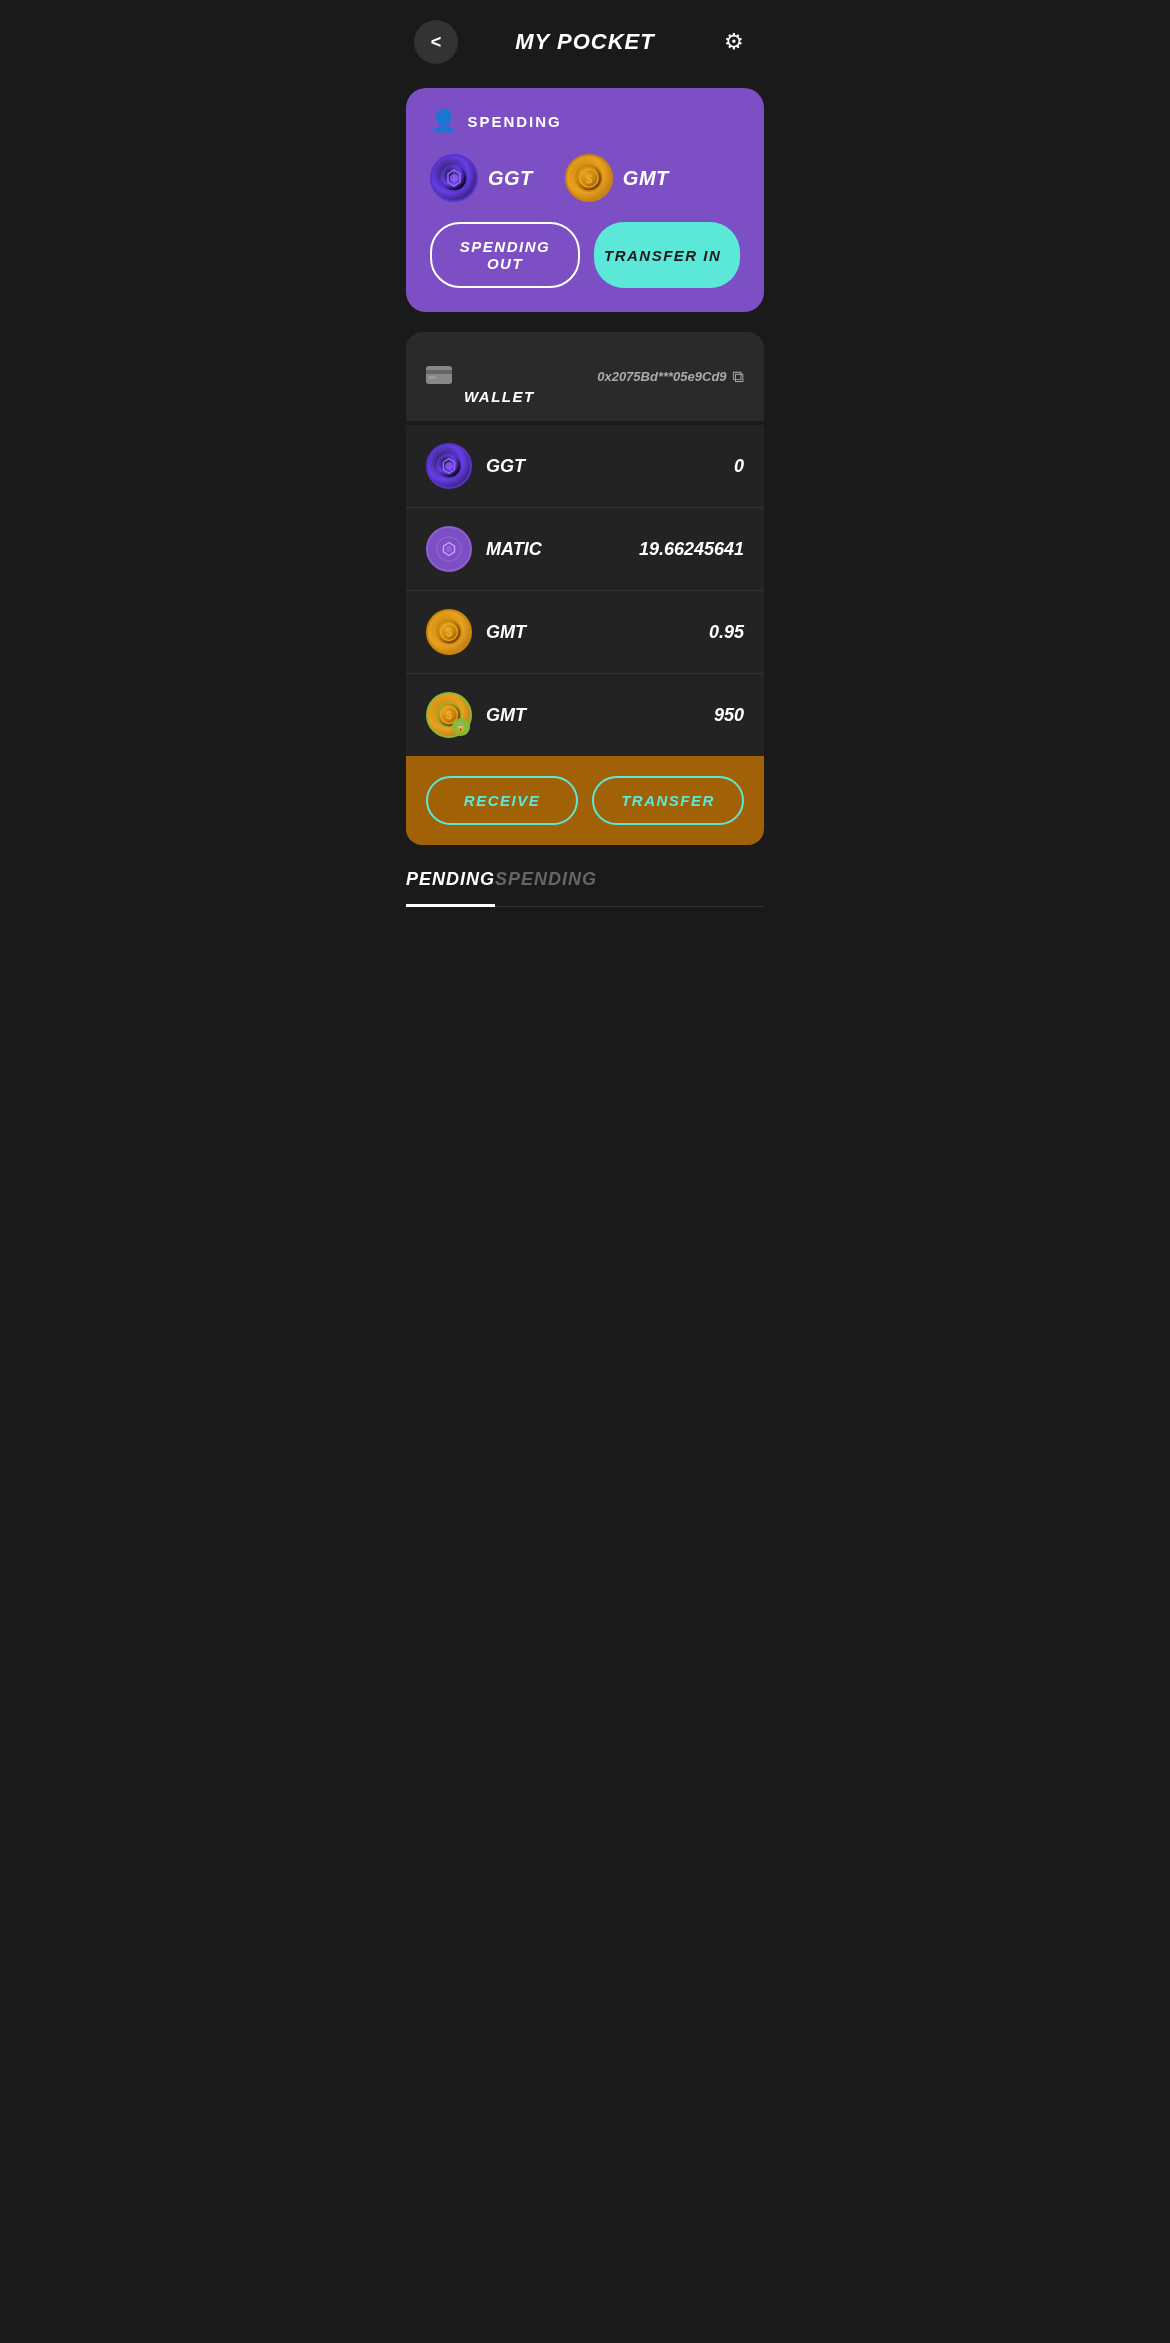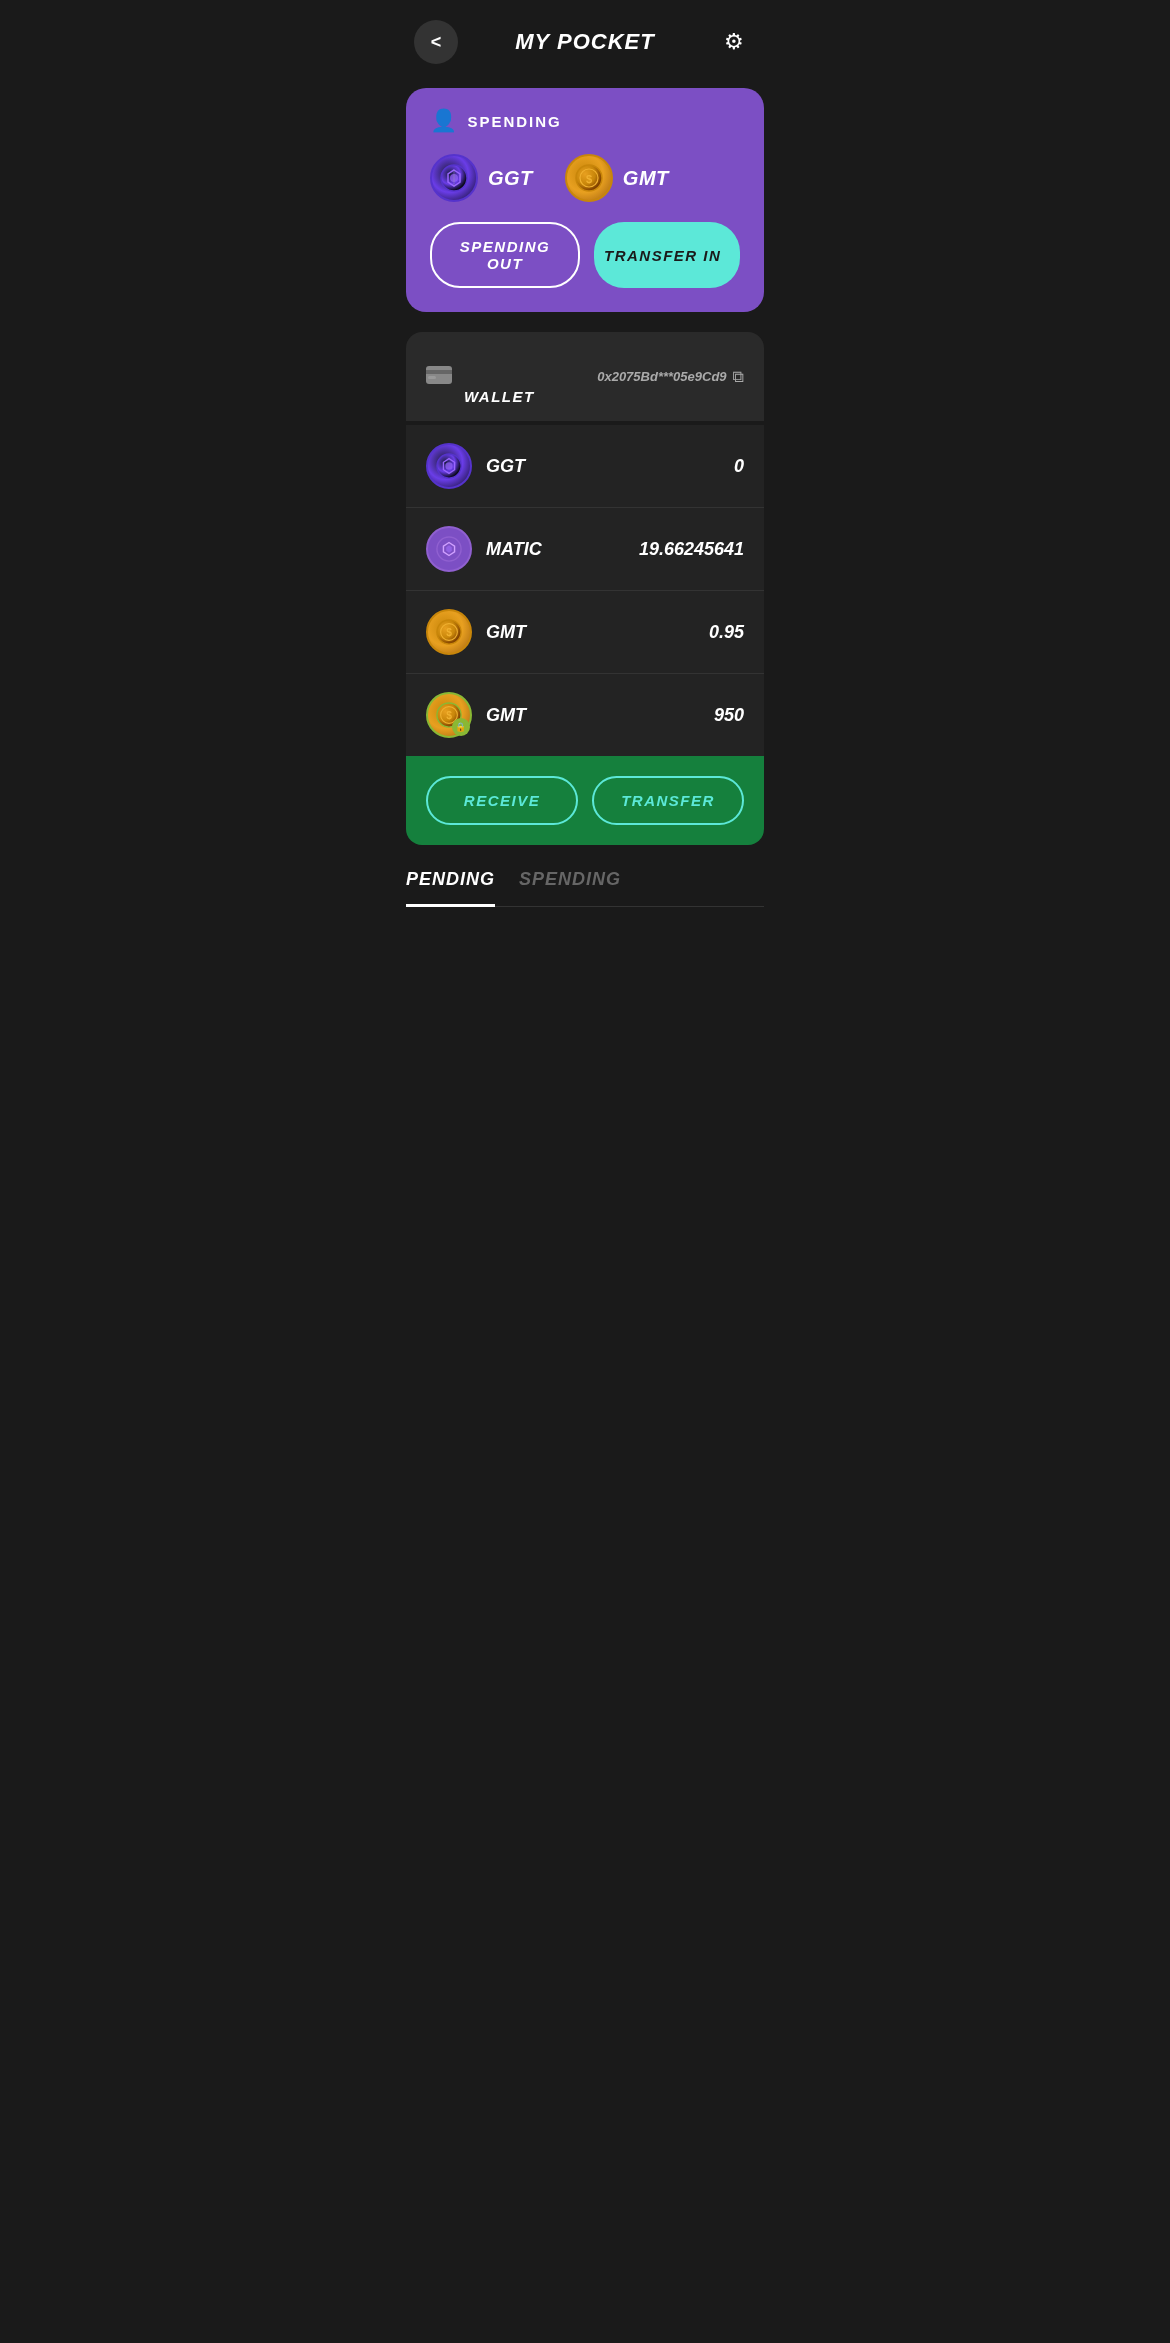--- a/index.html
+++ b/index.html
@@ -336,21 +336,21 @@
       color: #fff;
       font-style: italic;
     }
 
     
     .wallet-buttons {
       display: flex;
       gap: 14px;
       padding: 20px 20px;
       margin: 0 16px;
-      background: #15803d;
+      background: #a16207;
       border-radius: 0 0 16px 16px;
     }
 
     .btn-receive {
       flex: 1;
       padding: 14px 10px;
       background: transparent;
       border: 2.5px solid #5ce8d8;
       border-radius: 30px;
       color: #5ce8d8;
@@ -374,21 +374,20 @@
       letter-spacing: 1.5px;
       cursor: pointer;
       text-align: center;
       font-style: italic;
     }
 
     
     .tabs-section {
       margin: 24px 16px 0;
       display: flex;
-      gap: 24px;
       border-bottom: 1px solid #333;
       padding-bottom: 8px;
     }
 
     .tab-item {
       font-size: 18px;
       font-weight: 900;
       letter-spacing: 1px;
       padding-bottom: 8px;
       cursor: pointer;

